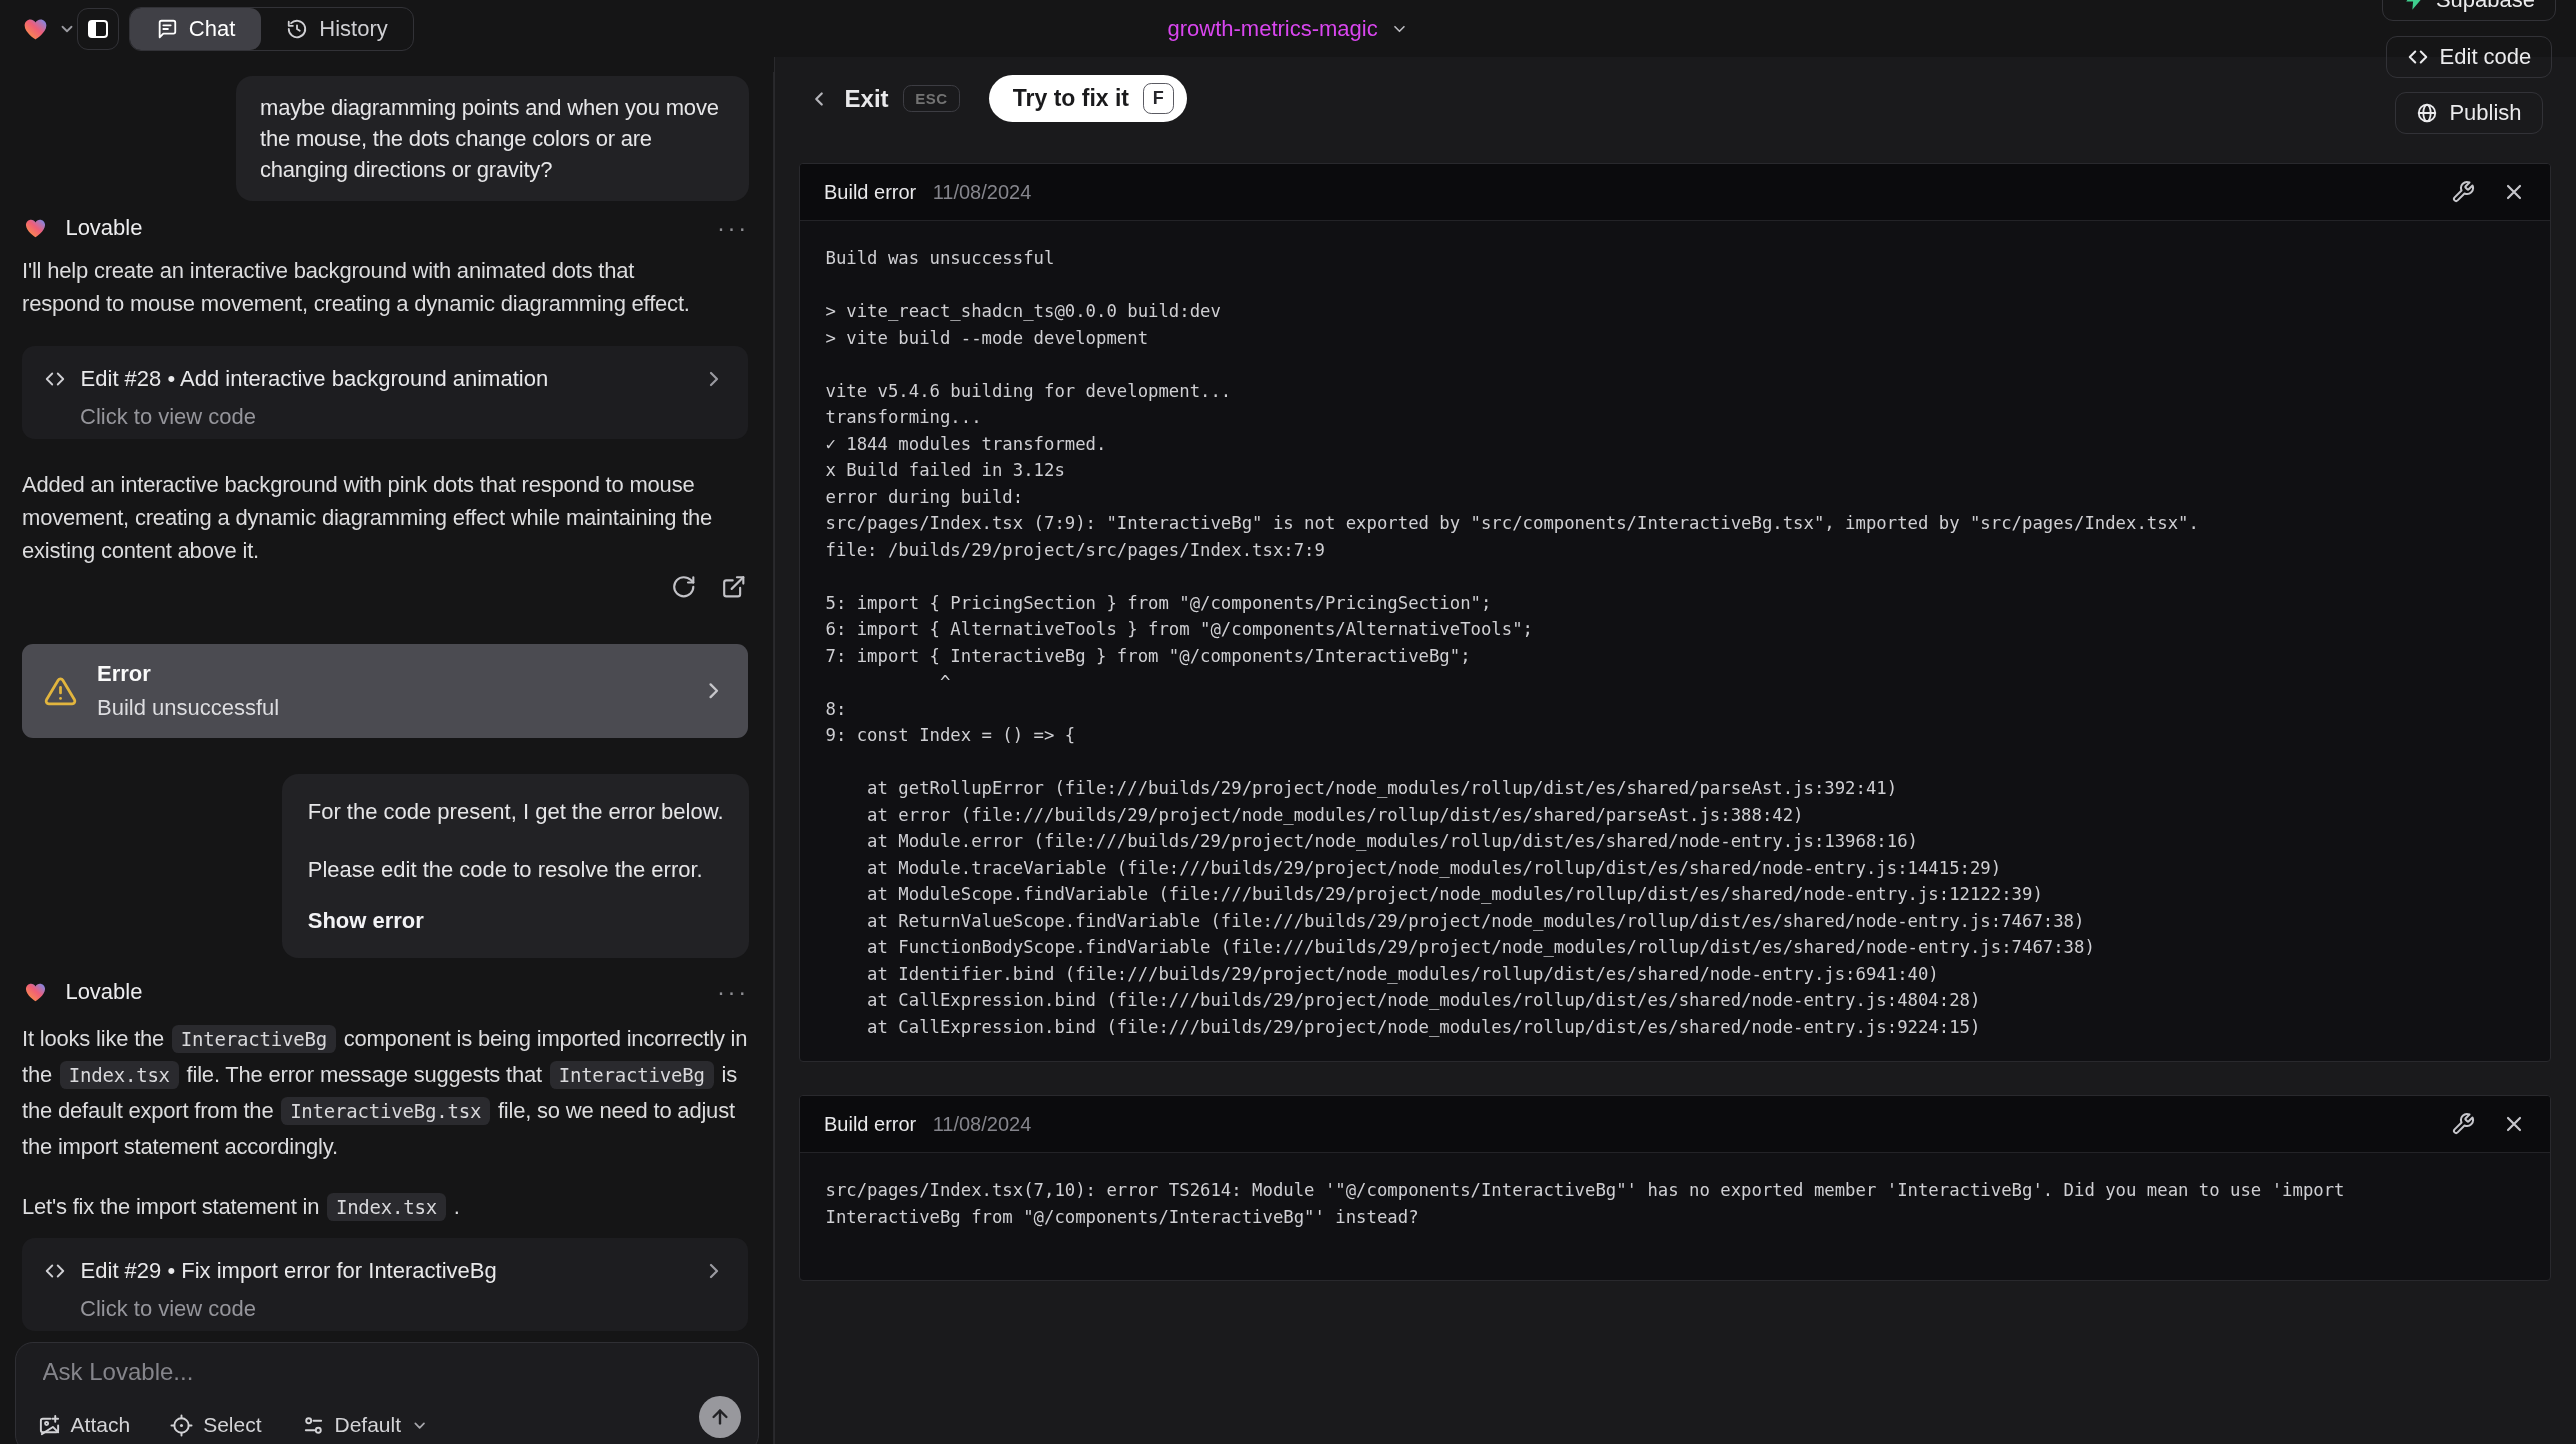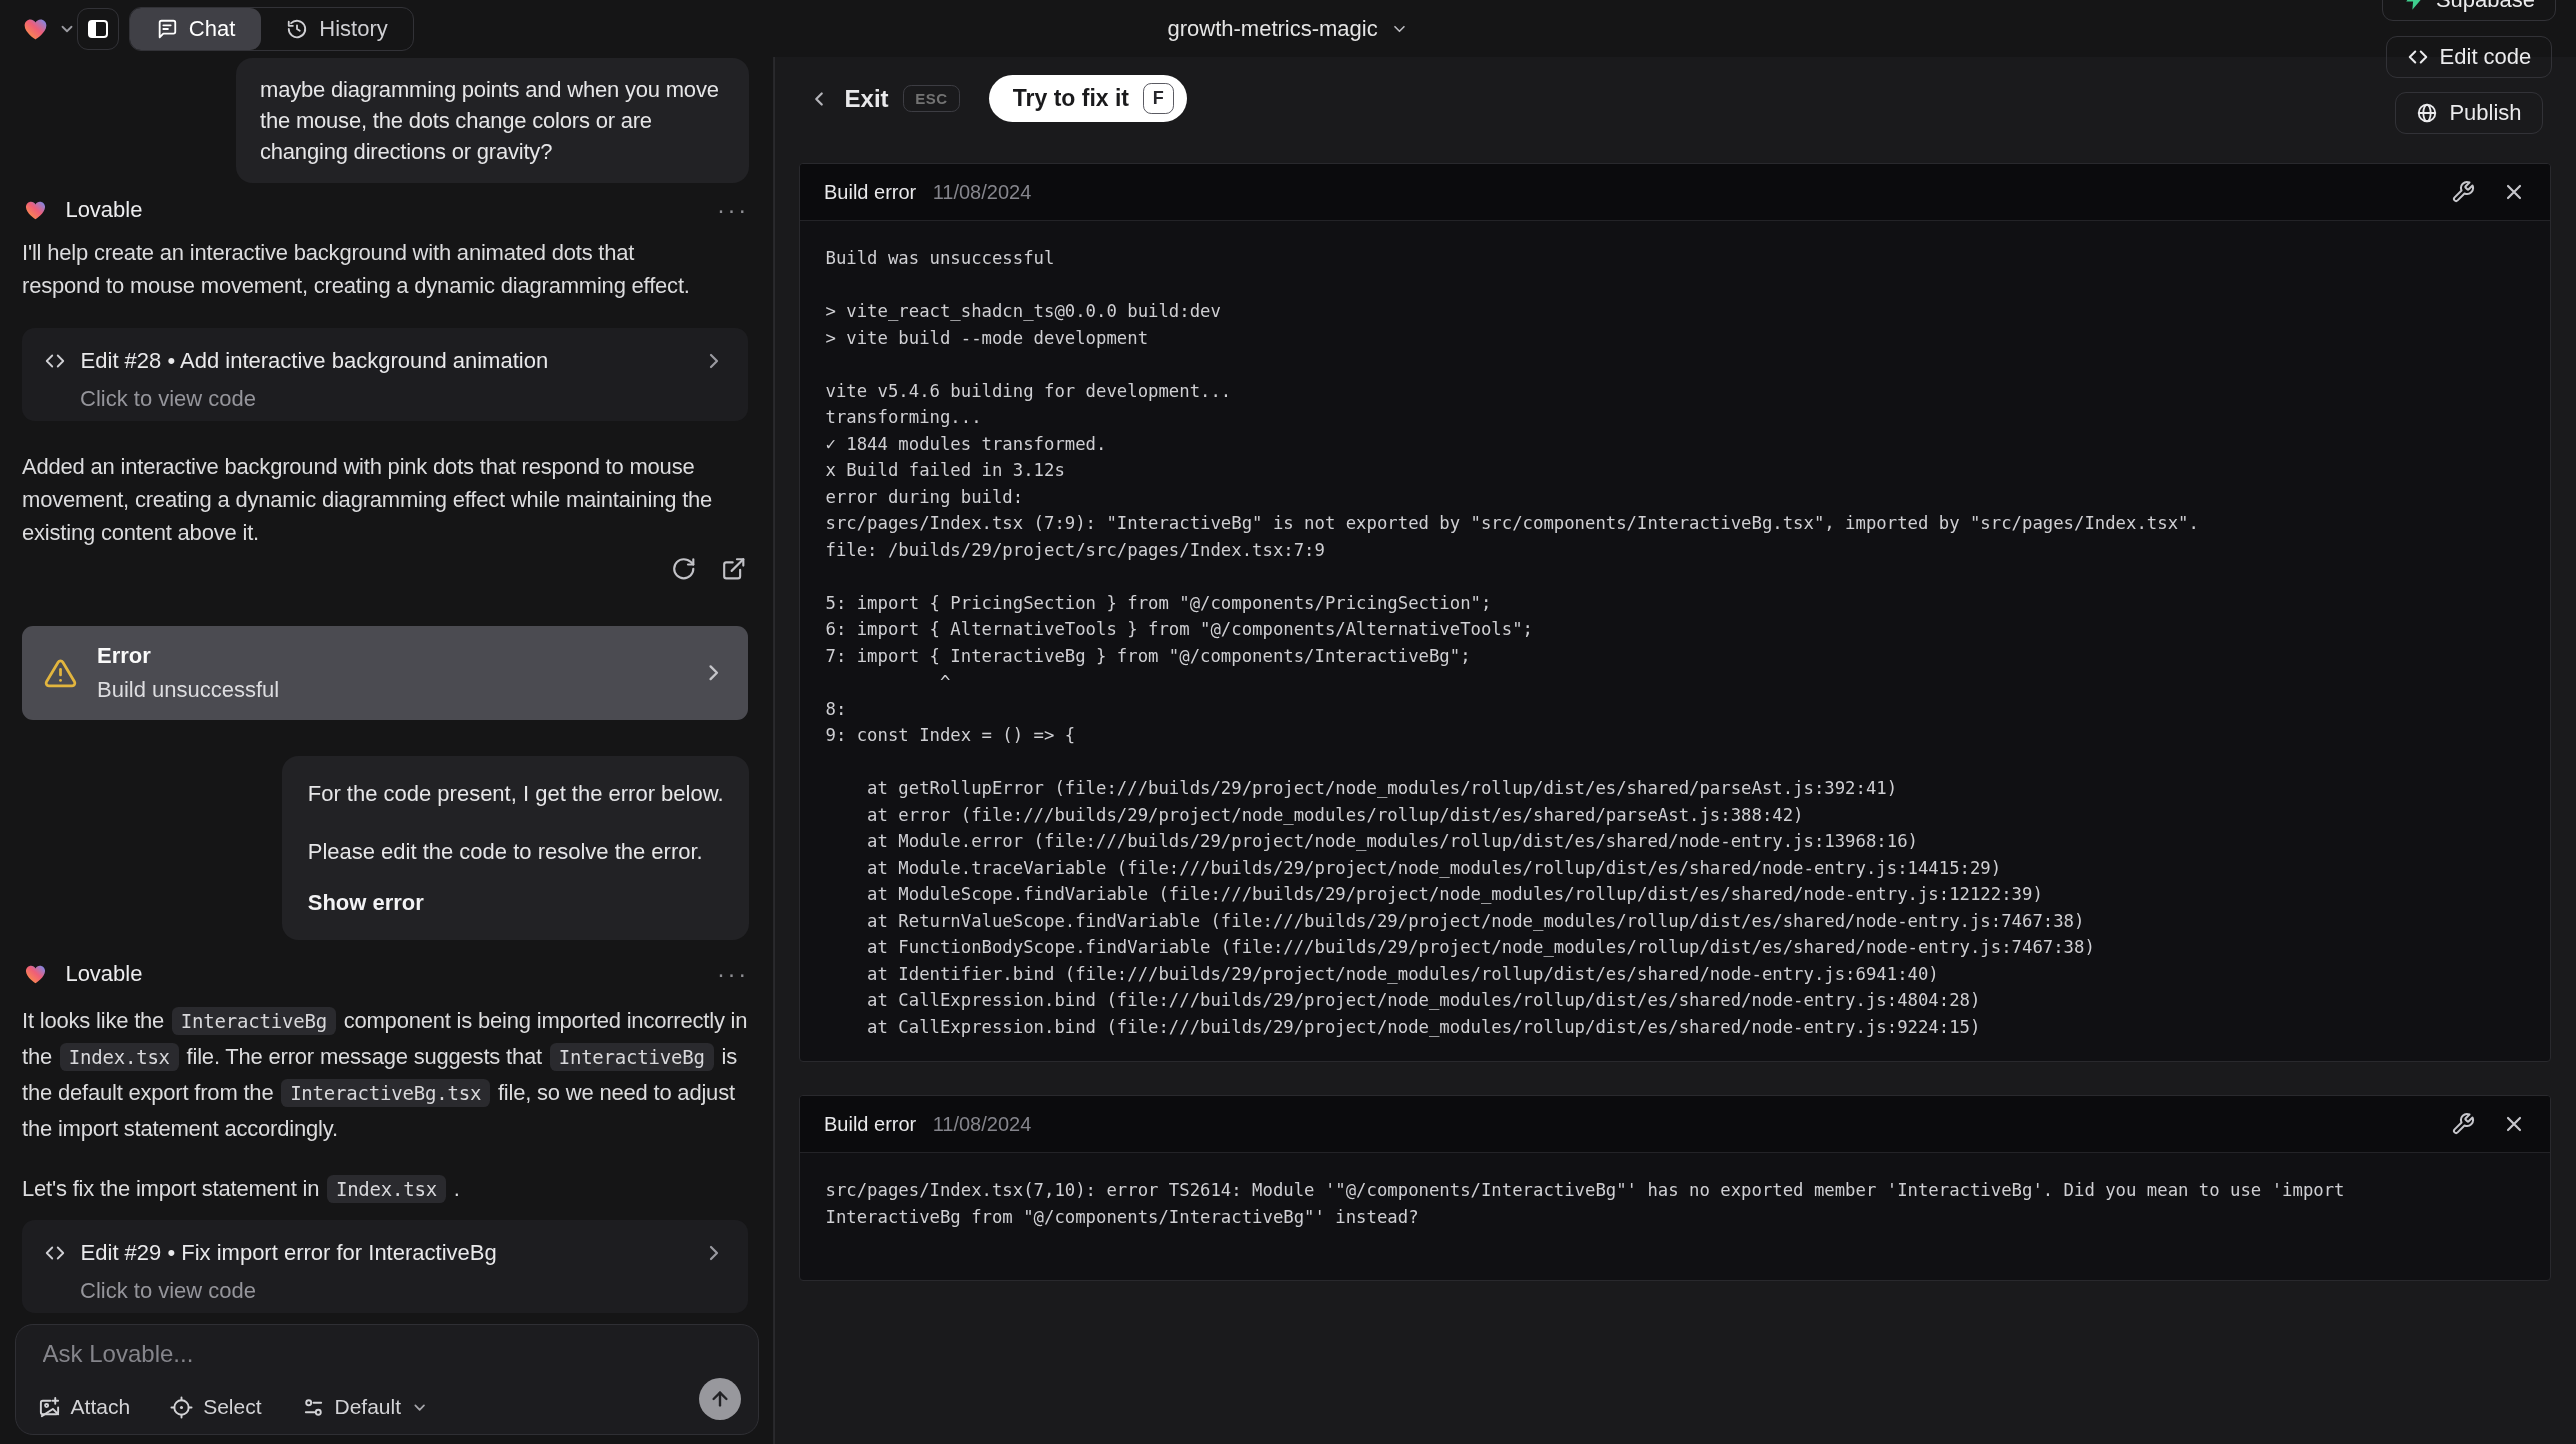--- a/index.html
+++ b/index.html
@@ -17,27 +17,27 @@
     background:#151516; display:flex; align-items:center; padding:0 20px; z-index:5; }
   .tb-left { display:flex; align-items:center; gap:1px; }
   .logo-wrap { display:flex; align-items:center; gap:7.3px; }
   .icon-btn { width:42px; height:42px; border:0.9px solid #323237; border-radius:11px;
     display:flex; align-items:center; justify-content:center; background:transparent; cursor:pointer; }
   .tab-group { display:flex; align-items:stretch; height:44px; border:0.9px solid #323237;
     border-radius:12px; overflow:hidden; margin-left:9px; }
   .tab { display:flex; align-items:center; gap:11px; padding:0 25.5px; font-size:22px; color:#cfcfd3; cursor:pointer; }
   .tab.active { background:#404046; border-radius:11px; color:#ffffff; }
   .tb-center { position:absolute; left:50%; top:0; transform:translateX(-50%); height:57px;
-    display:flex; align-items:center; gap:12.8px; font-size:22px; color:#e5e5e5; cursor:pointer; }
+    display:flex; align-items:center; gap:12.8px; font-size:22px; color:#d946ef; cursor:pointer; }
   .tb-right { margin-left:auto; display:flex; align-items:center; gap:14.6px;flex-direction:column; }
   .tb-btn { height:42px; border:0.9px solid #323237; border-radius:11px; padding:0 20px;
     display:flex; align-items:center; gap:11px; font-size:22px; color:#ebebed; background:transparent; cursor:pointer; }
 
   
-  .chat-panel { position:absolute; left:0; top:54px; width:774px; bottom:0;
+  .chat-panel { position:absolute; left:0; top:72px; width:774px; bottom:0;
     background:#151516; border-right:0.9px solid #27272a; }
   .bubble { background:#222225; border-radius:16.4px; color:#e6e6e8; }
   .bubble-1 { position:absolute; right:24px; top:3.6px; width:513px; padding:16.4px 24px;
     font-size:22px; line-height:31px; letter-spacing:-0.2px; }
   .lovable-row { position:absolute; left:22px; right:24px; height:33px;
     display:flex; align-items:center; gap:16.4px; }
   .lovable-name { font-size:22px; font-weight:500; color:#ededef; }
   .more-dots { margin-left:auto; font-size:24px; letter-spacing:2.7px; color:#8e8e93; cursor:pointer; }
   .row-1 { top:139px; } .row-2 { top:903px; }
   .para { position:absolute; left:22px; width:691px; font-size:22px; line-height:33px;

